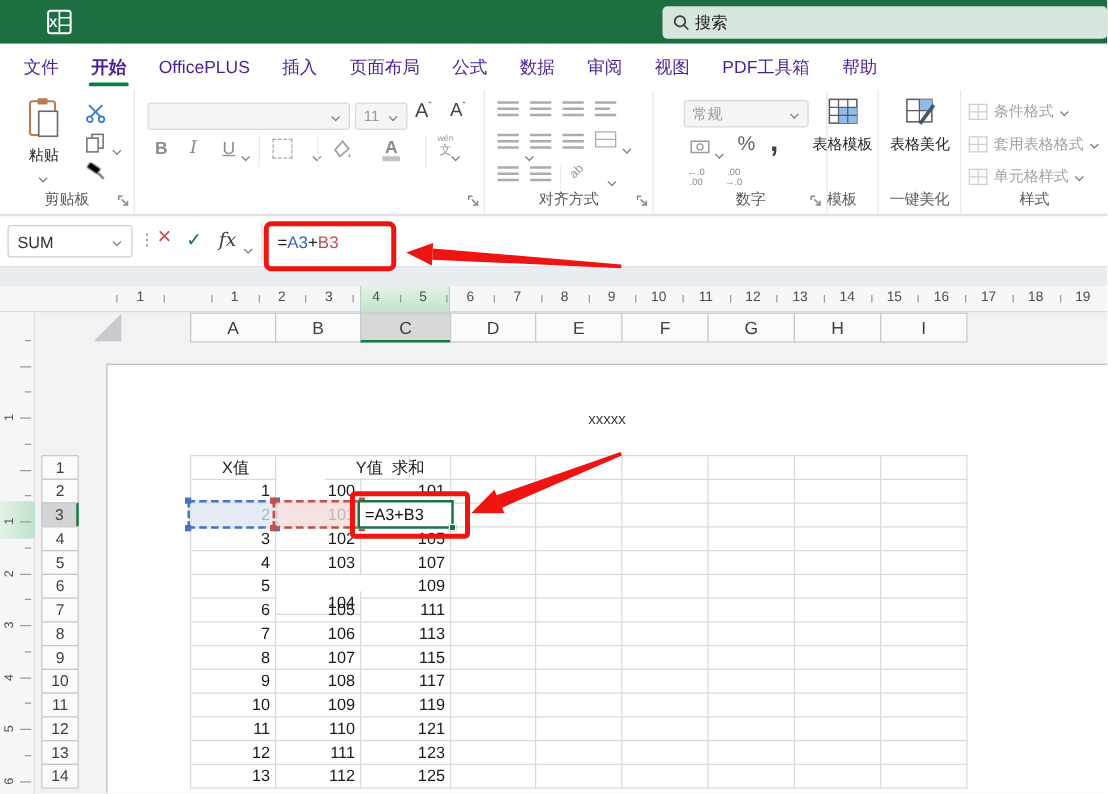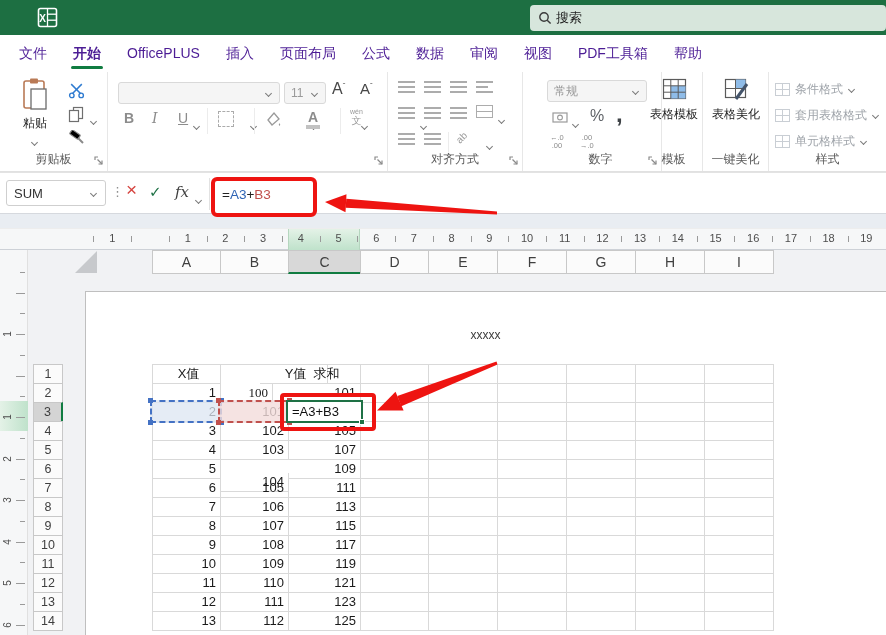--- a/index.html
+++ b/index.html
@@ -485,21 +485,21 @@
         <div class="cell txt" style="left: 0px; top: 0px; width: 68px;">X值</div>
         <div class="cell txt" style="left: 68px; top: 0px; width: 68px; margin-left: 39px;">Y值</div>
         <div class="cell txt" style="left: 136px; top: 0px; width: 72px;">求和</div>
         <div class="cell" style="left: 208px; top: 0px; width: 68px;"></div>
         <div class="cell" style="left: 276px; top: 0px; width: 69px;"></div>
         <div class="cell" style="left: 345px; top: 0px; width: 69px;"></div>
         <div class="cell" style="left: 414px; top: 0px; width: 69px;"></div>
         <div class="cell" style="left: 483px; top: 0px; width: 69px;"></div>
         <div class="cell" style="left: 552px; top: 0px; width: 69px;"></div>
         <div class="cell num" style="left: 0px; top: 19px; width: 68px;">1</div>
-        <div class="cell num" style="left: 52px; top: 19px; width: 68px; font-family: Liberation Serif, serif;">100</div>
+        <div class="cell num" style="left: 68px; top: 19px; width: 68px;">100</div>
         <div class="cell num" style="left: 136px; top: 19px; width: 72px;">101</div>
         <div class="cell" style="left: 208px; top: 19px; width: 68px;"></div>
         <div class="cell" style="left: 276px; top: 19px; width: 69px;"></div>
         <div class="cell" style="left: 345px; top: 19px; width: 69px;"></div>
         <div class="cell" style="left: 414px; top: 19px; width: 69px;"></div>
         <div class="cell" style="left: 483px; top: 19px; width: 69px;"></div>
         <div class="cell" style="left: 552px; top: 19px; width: 69px;"></div>
         <div class="cell num" style="left: 0px; top: 38px; width: 68px;">2</div>
         <div class="cell num" style="left: 68px; top: 38px; width: 68px;">101</div>
         <div class="cell" style="left: 136px; top: 38px; width: 72px;"></div>

